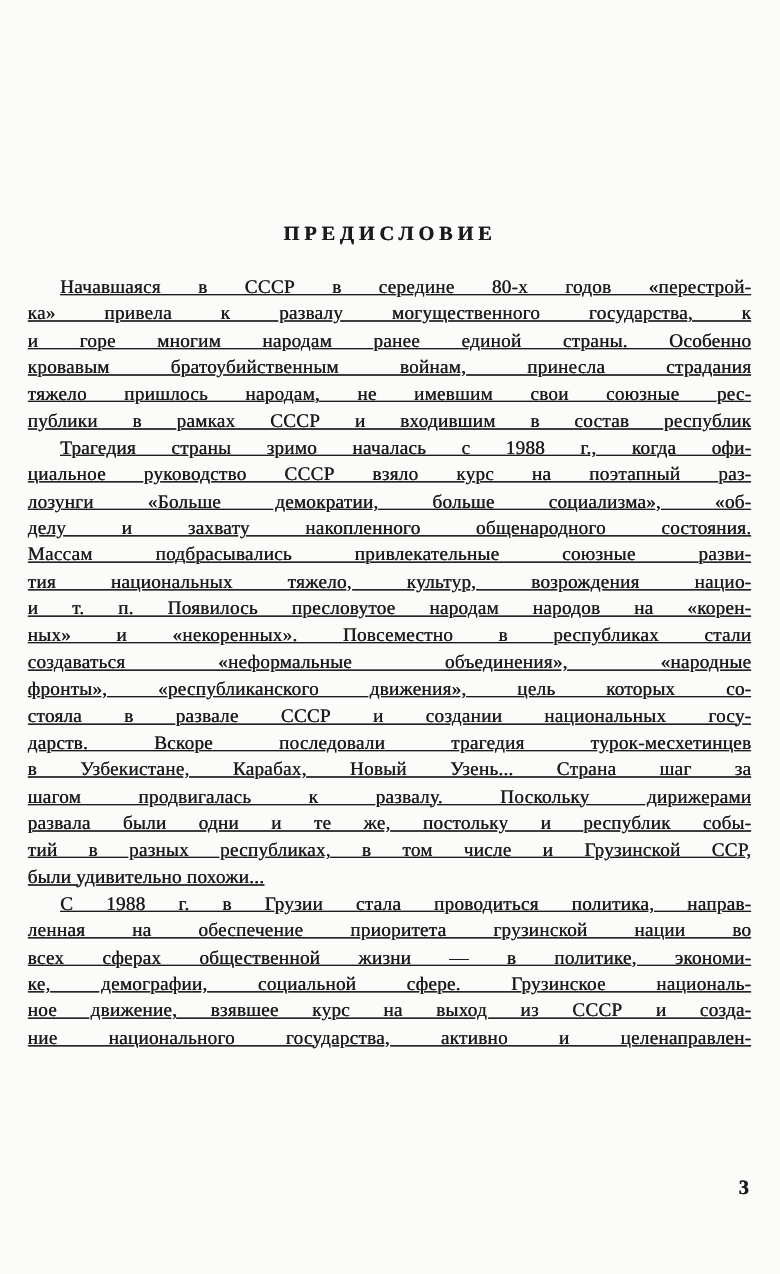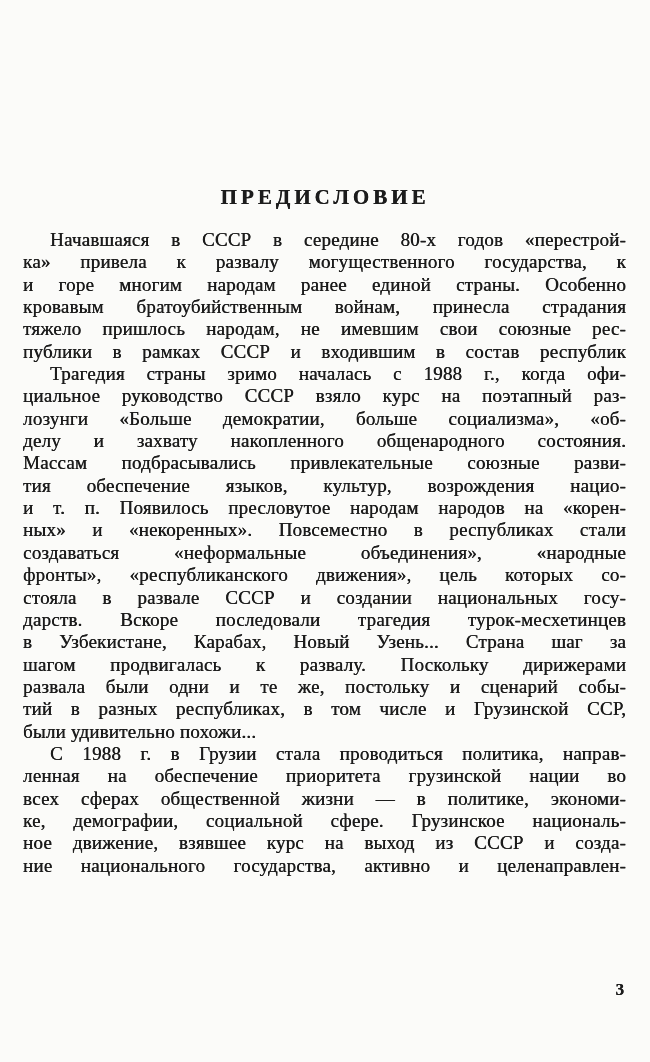--- a/index.html
+++ b/index.html
@@ -18,34 +18,35 @@
   .page {
     position: absolute;
     inset: 0;
   }
   .title {
     position: absolute;
     top: 185px;
     left: 0;
     width: 100%;
     text-align: center;
-    font-size: 21px;
+    font-size: 17px;
     font-weight: bold;
     letter-spacing: 4px;
     margin: 0;
     text-shadow: 0.3px 0 0 currentColor;
   }
   .body-text {
     position: absolute;
     top: 229px;
     left: 23px;
     width: 603px;
-    font-size: 19px;
+    font-size: 16px;
     letter-spacing: 0.2px;
     text-shadow: 0.35px 0 0 currentColor;
+    text-decoration: underline;
   }
   .para {
     margin: 0;
   }
   .line {
     line-height: 22.35px;
     height: 22.35px;
     text-align: justify;
     text-align-last: justify;
     overflow: hidden;
@@ -78,30 +79,30 @@
         <div class="line">кровавым братоубийственным войнам, принесла страдания</div>
         <div class="line">тяжело пришлось народам, не имевшим свои союзные рес-</div>
         <div class="line">публики в рамках СССР и входившим в состав республик</div>
       </div>
       <div class="para">
         <div class="line first">Трагедия страны зримо началась с 1988 г., когда офи-</div>
         <div class="line">циальное руководство СССР взяло курс на поэтапный раз-</div>
         <div class="line">лозунги «Больше демократии, больше социализма», «об-</div>
         <div class="line">делу и захвату накопленного общенародного состояния.</div>
         <div class="line">Массам подбрасывались привлекательные союзные разви-</div>
-        <div class="line">тия обеспечение языков, культур, возрождения нацио-</div>
+        <div class="line">тия национальных тяжело, культур, возрождения нацио-</div>
         <div class="line">и т. п. Появилось пресловутое народам народов на «корен-</div>
         <div class="line">ных» и «некоренных». Повсеместно в республиках стали</div>
         <div class="line">создаваться «неформальные объединения», «народные</div>
         <div class="line">фронты», «республиканского движения», цель которых со-</div>
         <div class="line">стояла в развале СССР и создании национальных госу-</div>
         <div class="line">дарств. Вскоре последовали трагедия турок-месхетинцев</div>
         <div class="line">в Узбекистане, Карабах, Новый Узень... Страна шаг за</div>
         <div class="line">шагом продвигалась к развалу. Поскольку дирижерами</div>
-        <div class="line">развала были одни и те же, постольку и сценарий собы-</div>
+        <div class="line">развала были одни и те же, постольку и республик собы-</div>
         <div class="line">тий в разных республиках, в том числе и Грузинской ССР,</div>
         <div class="line lastline">были удивительно похожи...</div>
       </div>
       <div class="para">
         <div class="line first">С 1988 г. в Грузии стала проводиться политика, направ-</div>
         <div class="line">ленная на обеспечение приоритета грузинской нации во</div>
         <div class="line">всех сферах общественной жизни — в политике, экономи-</div>
         <div class="line">ке, демографии, социальной сфере. Грузинское националь-</div>
         <div class="line">ное движение, взявшее курс на выход из СССР и созда-</div>
         <div class="line">ние национального государства, активно и целенаправлен-</div>

